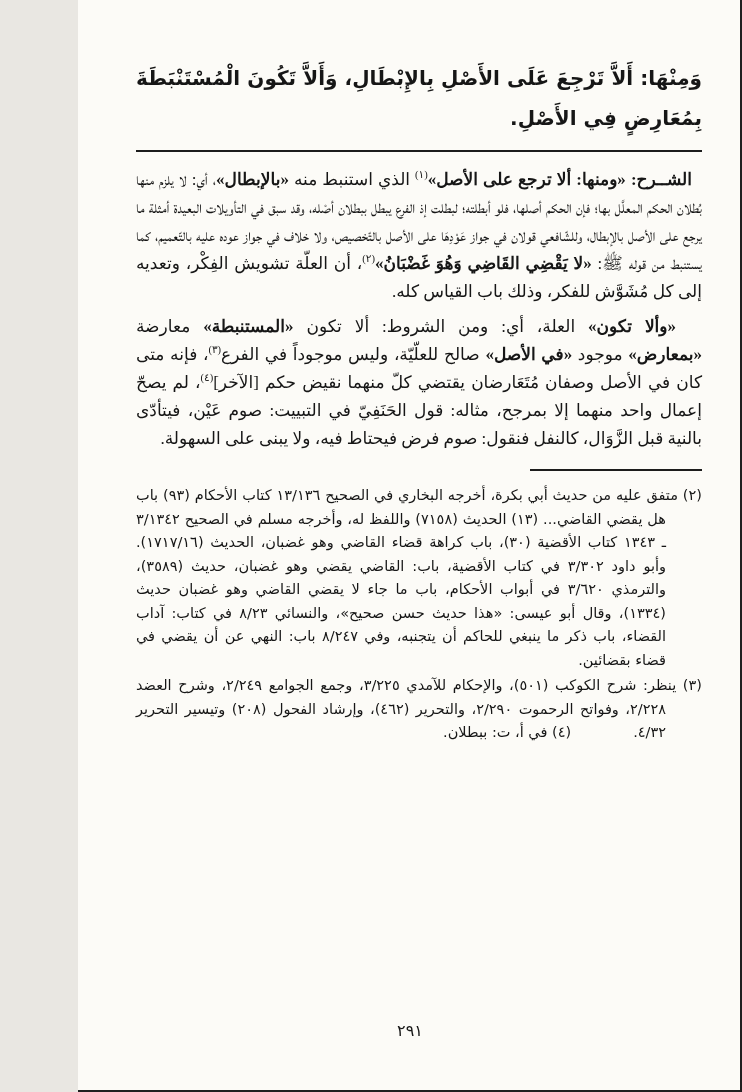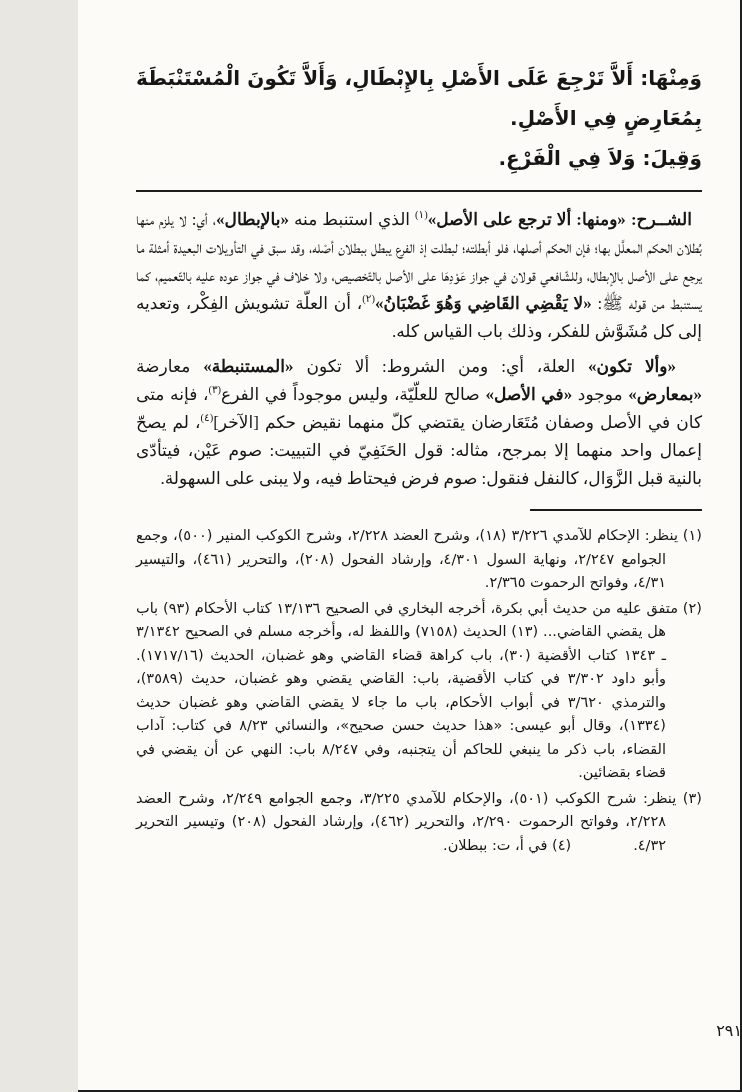--- a/index.html
+++ b/index.html
@@ -74,45 +74,43 @@
     padding-right: 36px;
     text-indent: -36px;
     margin-bottom: 2px;
   }
   .fn-num { white-space: nowrap; }
   .fn-gap { display: inline-block; width: 62px; }
   
   .page-number {
     position: absolute;
     bottom: 52px; left: 0; right: 0;
-    text-align: right;
+    text-align: center;
     font-size: 16px;
   }
 </style>
 </head>
 <body>
 
 <div class="page">
 
   <header class="matn">
     <p class="matn-justified">وَمِنْهَا: أَلاَّ تَرْجِعَ عَلَى الأَصْلِ بِالإِبْطَالِ، وَأَلاَّ تَكُونَ الْمُسْتَنْبَطَةَ بِمُعَارِضٍ فِي الأَصْلِ.</p>
-    <p class="matn-right">وَقِيلَ: وَلاَ فِي الْفَرْعِ.</p>
   </header>
 
   <hr class="matn-divider">
 
   <main class="commentary">
       <p class="ind1"><span class="lemma">الشــرح: </span><span class="lemma">«ومنها: ألا ترجع على الأصل»</span><sup class="fnref">(١)</sup><span> الذي استنبط منه </span><span class="lemma">«بالإبطال»</span><span>، أي: لا يلزم منها بُطلان الحكم المعلَّل بها؛ فإن الحكم أصلها، فلو أبطلته؛ لبطلت إذ الفرع يبطل ببطلان أصْله، وقد سبق في التأويلات البعيدة أمثلة ما يرجع على الأصل بالإبطال، وللشّافعي قولان في جواز عَوْدِهَا على الأصل بالتّخصيص، ولا خلاف في جواز عوده عليه بالتّعميم، كما يستنبط من قوله ﷺ: </span><span class="lemma">«لا يَقْضِي القَاضِي وَهُوَ غَضْبَانُ»</span><sup class="fnref">(٢)</sup><span>، أن العلّة تشويش الفِكْر، وتعديه إلى كل مُشَوَّش للفكر، وذلك باب القياس كله.</span></p>
       <p class="ind2"><span class="lemma">«وألا تكون»</span><span> العلة، أي: ومن الشروط: ألا تكون </span><span class="lemma">«المستنبطة»</span><span> معارضة </span><span class="lemma">«بمعارض»</span><span> موجود </span><span class="lemma">«في الأصل»</span><span> صالح للعلّيّة، وليس موجوداً في الفرع</span><sup class="fnref">(٣)</sup><span>، فإنه متى كان في الأصل وصفان مُتَعَارضان يقتضي كلّ منهما نقيض حكم [الآخر]</span><sup class="fnref">(٤)</sup><span>، لم يصحّ إعمال واحد منهما إلا بمرجح، مثاله: قول الحَنَفِيّ في التبييت: صوم عَيْن، فيتأدّى بالنية قبل الزَّوَال، كالنفل فنقول: صوم فرض فيحتاط فيه، ولا يبنى على السهولة.</span></p>
     </main>
 
   <hr class="footnote-divider">
 
   <section class="footnotes">
-      <div class="footnote"><span class="fn-num">(١) </span><span>ينظر: الإحكام للآمدي ٣/٢٢٦ (١٨)، وشرح العضد ٢/٢٢٨، وشرح الكوكب المنير (٥٠٠)، وجمع الجوامع ٢/٢٤٧، ونهاية السول ٤/٣٠١، وإرشاد الفحول (٢٠٨)، والتحرير (٤٦١)، والتيسير ٤/٣١، وفواتح الرحموت ٢/٣٦٥.</span></div>
       <div class="footnote"><span class="fn-num">(٢) </span><span>متفق عليه من حديث أبي بكرة، أخرجه البخاري في الصحيح ١٣/١٣٦ كتاب الأحكام (٩٣) باب هل يقضي القاضي... (١٣) الحديث (٧١٥٨) واللفظ له، وأخرجه مسلم في الصحيح ٣/١٣٤٢ ـ ١٣٤٣ كتاب الأقضية (٣٠)، باب كراهة قضاء القاضي وهو غضبان، الحديث (١٧١٧/١٦). وأبو داود ٣/٣٠٢ في كتاب الأقضية، باب: القاضي يقضي وهو غضبان، حديث (٣٥٨٩)، والترمذي ٣/٦٢٠ في أبواب الأحكام، باب ما جاء لا يقضي القاضي وهو غضبان حديث (١٣٣٤)، وقال أبو عيسى: «هذا حديث حسن صحيح»، والنسائي ٨/٢٣ في كتاب: آداب القضاء، باب ذكر ما ينبغي للحاكم أن يتجنبه، وفي ٨/٢٤٧ باب: النهي عن أن يقضي في قضاء بقضائين.</span></div>
       <div class="footnote"><span class="fn-num">(٣) </span><span>ينظر: شرح الكوكب (٥٠١)، والإحكام للآمدي ٣/٢٢٥، وجمع الجوامع ٢/٢٤٩، وشرح العضد ٢/٢٢٨، وفواتح الرحموت ٢/٢٩٠، والتحرير (٤٦٢)، وإرشاد الفحول (٢٠٨) وتيسير التحرير ٤/٣٢.</span><span class="fn-gap"></span><span class="fn-num">(٤) </span><span>في أ، ت: ببطلان.</span></div>
     </section>
 
   <footer class="page-number">٢٩١</footer>
 
   <div class="scan-edge-right"></div>
   <div class="scan-edge-bottom"></div>
 </div>
 

